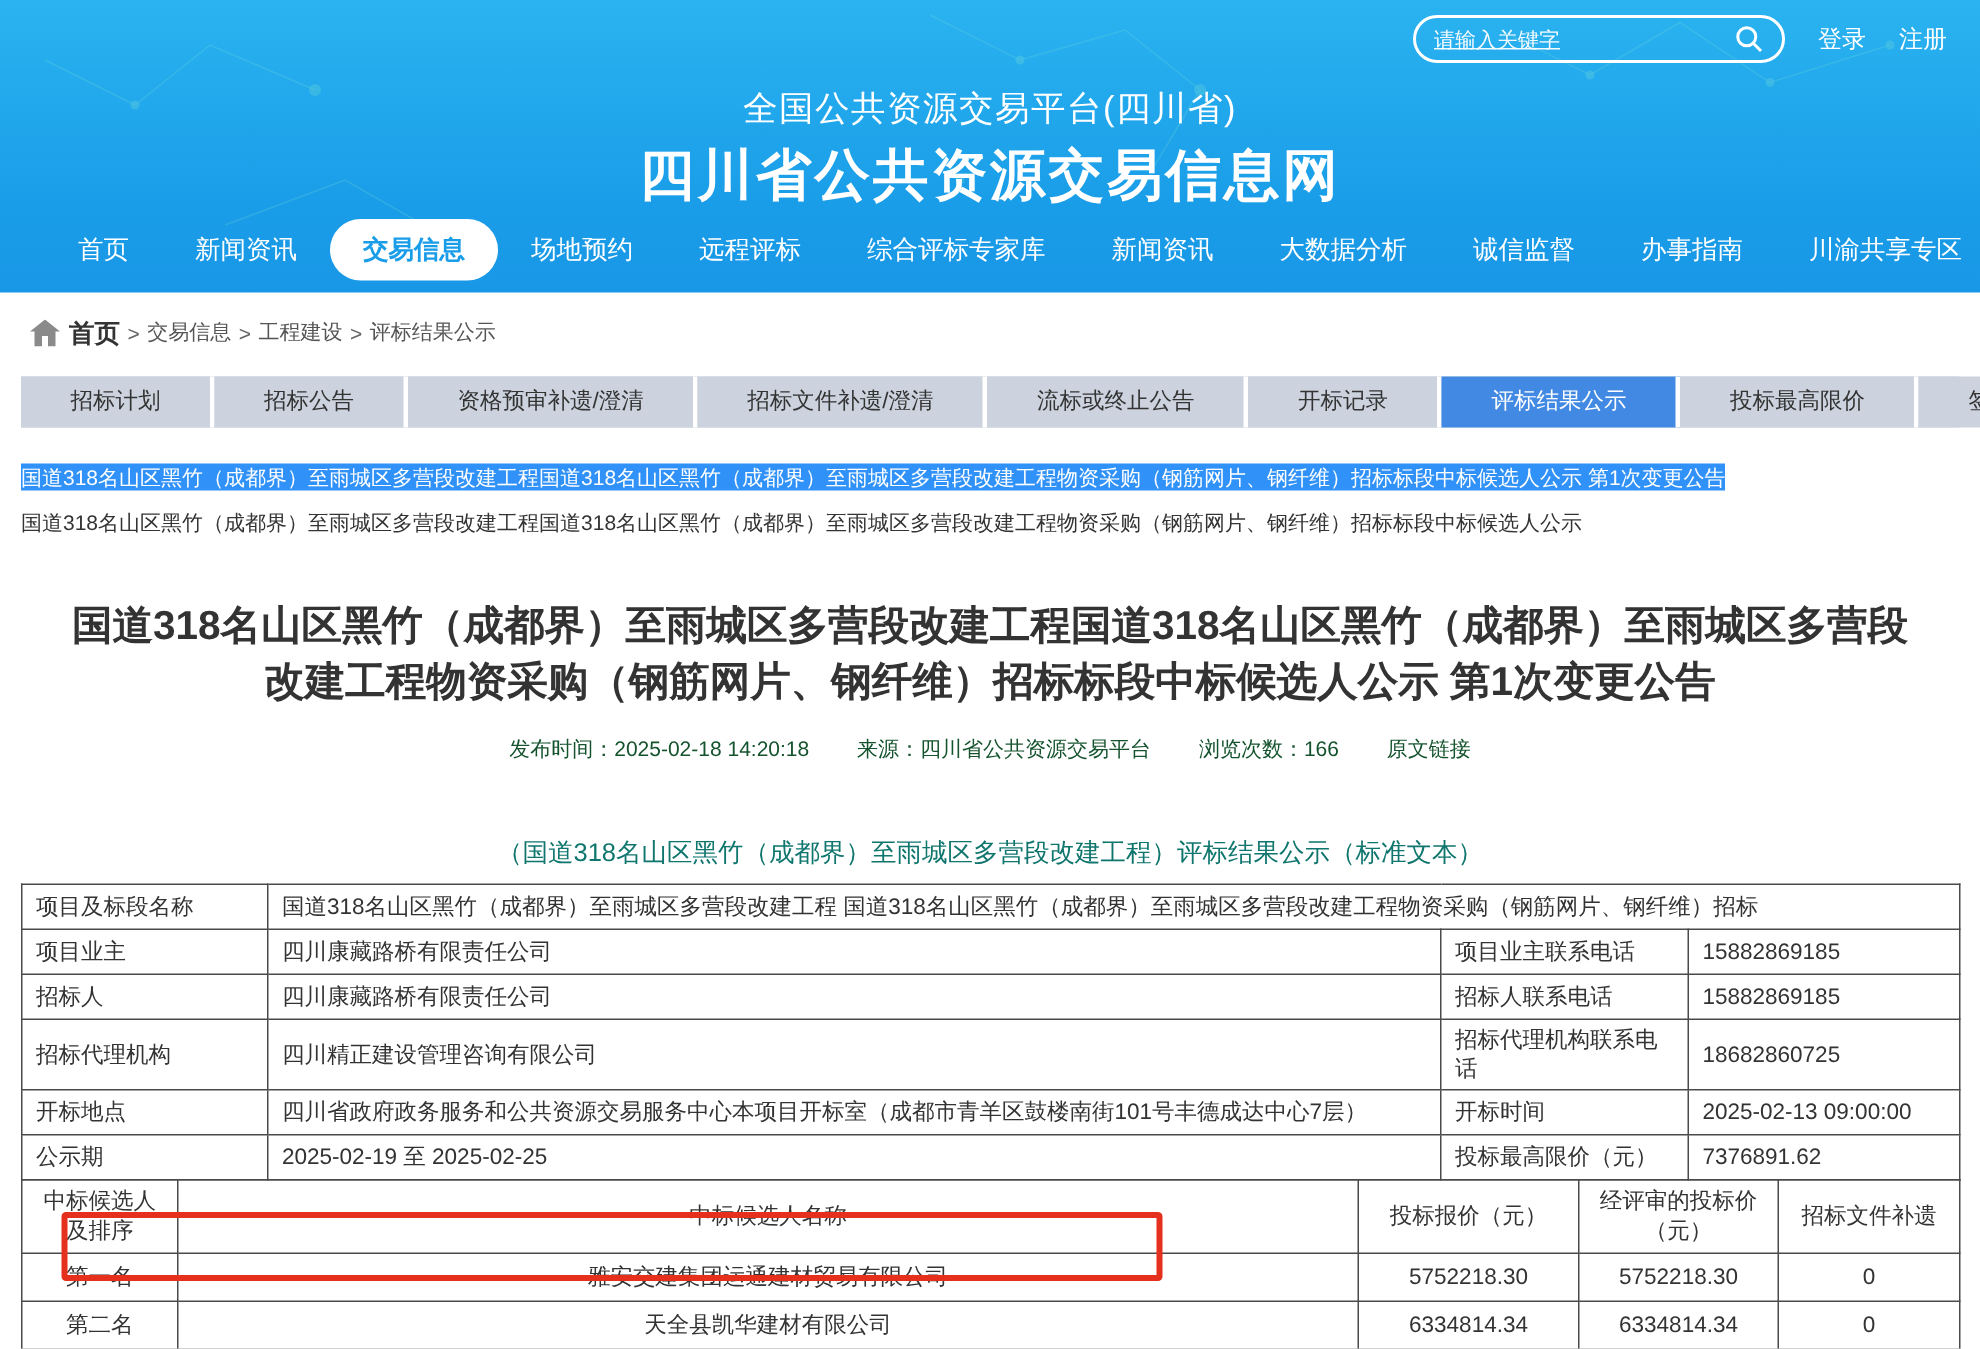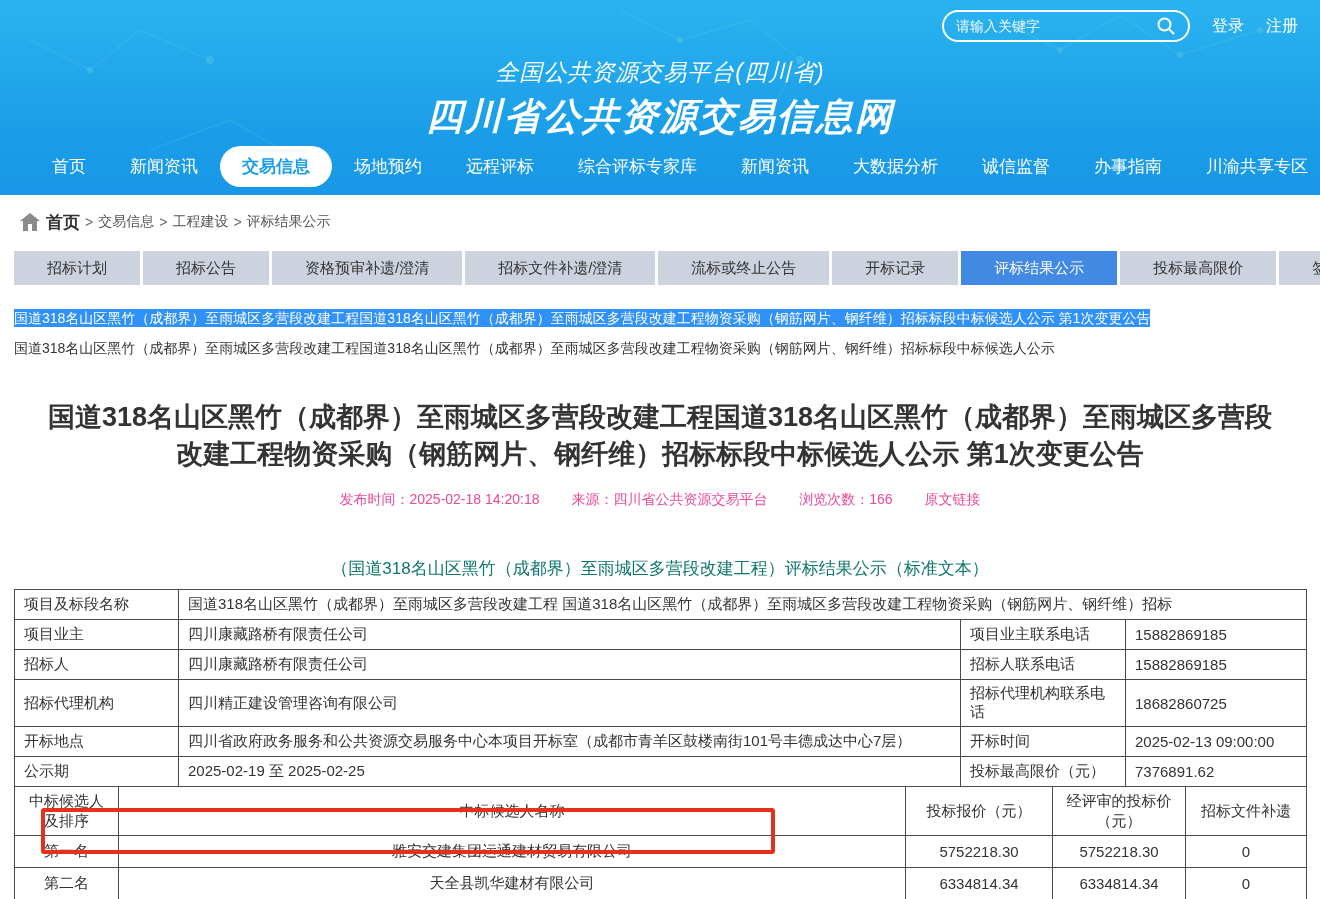--- a/index.html
+++ b/index.html
@@ -6,24 +6,24 @@
   html,body { width:1320px; height:899px; overflow:hidden; background:#fff;
     font-family:"Liberation Sans","DejaVu Sans",sans-serif; color:#333; }
 
   
   .hero { position:relative; height:195px;
     background:linear-gradient(180deg,#2ab3f0 0%,#1a9de8 70%,#1897e6 100%); overflow:hidden; }
   .hero svg.pattern { position:absolute; left:0; top:0; width:100%; height:100%; opacity:.35; }
   .hero-top { position:absolute; top:10px; right:22px; display:flex; align-items:center; gap:22px; z-index:2; }
   .search-pill { display:flex; align-items:center; justify-content:space-between;
     width:248px; height:32px; border:2px solid #fff; border-radius:17px; padding:0 12px; }
-  .search-pill input { background:transparent; border:none; outline:none; color:#fff; font-size:14px; width:180px; }
+  .search-pill input { background:transparent; border:none; outline:none; color:#fff; font-size:14px; width:180px;text-decoration:underline; }
   .search-pill input::placeholder { color:#fff; opacity:.95; }
   .hero-link { color:#fff; font-size:16px; text-decoration:none; cursor:pointer; }
-  .hero-titles { position:relative; text-align:center; padding-top:57px; z-index:2;font-style:italic; }
+  .hero-titles { position:relative; text-align:center; padding-top:57px; z-index:2; }
   .hero-sub { color:#fff; font-size:23px; letter-spacing:1px; }
   .hero-main { color:#fff; font-size:37px; font-weight:bold; letter-spacing:2px; margin-top:4px; }
   .nav { position:absolute; left:0; right:0; bottom:8px; display:flex; justify-content:space-around;
     align-items:center; padding:0 30px; z-index:2; }
   .nav-item { color:#fff; font-size:17px; padding:9px 22px; border-radius:21px; cursor:pointer; white-space:nowrap; }
   .nav-item.active { background:#fff; color:#1a9de8; font-weight:bold; }
 
   
   .breadcrumb { height:54px; display:flex; align-items:center; padding-left:20px; font-size:14px; color:#555; }
   .crumb-home { display:flex; align-items:center; margin-right:6px; }
@@ -39,21 +39,21 @@
 
   
   .list { margin:25px 14px 0 14px; font-size:14px; }
   .list-item { line-height:17px; cursor:pointer; }
   .list-item.selected { display:inline; background:#3092f8; color:#fff; padding:1px 0; }
   .list-item.plain { display:block; margin-top:13px; color:#333; }
 
   
   .article-title { width:1240px; margin:42px auto 0 auto; text-align:center;
     font-size:27px; font-weight:bold; color:#333; line-height:37px; }
-  .meta { margin-top:18px; text-align:center; font-size:14px; color:#ec4899; }
+  .meta { margin-top:18px; text-align:center; font-size:14px; color:#14532d; }
   .meta span { margin:0 14px; }
   .meta .link { cursor:pointer; }
   .table-caption { margin-top:48px; text-align:center; font-size:17px; color:#0f766e; }
 
   
   .table-wrap { position:relative; width:1292px; margin:9px auto 0 auto; }
   table { border-collapse:collapse; table-layout:fixed; width:1292px; font-size:15px; color:#333; }
   td, th { border:1px solid #4a4a4a; padding:4px 9px; font-weight:normal; }
   .t-info td { height:30px; text-align:left; }
   .t-cand { margin-top:-1px; }

